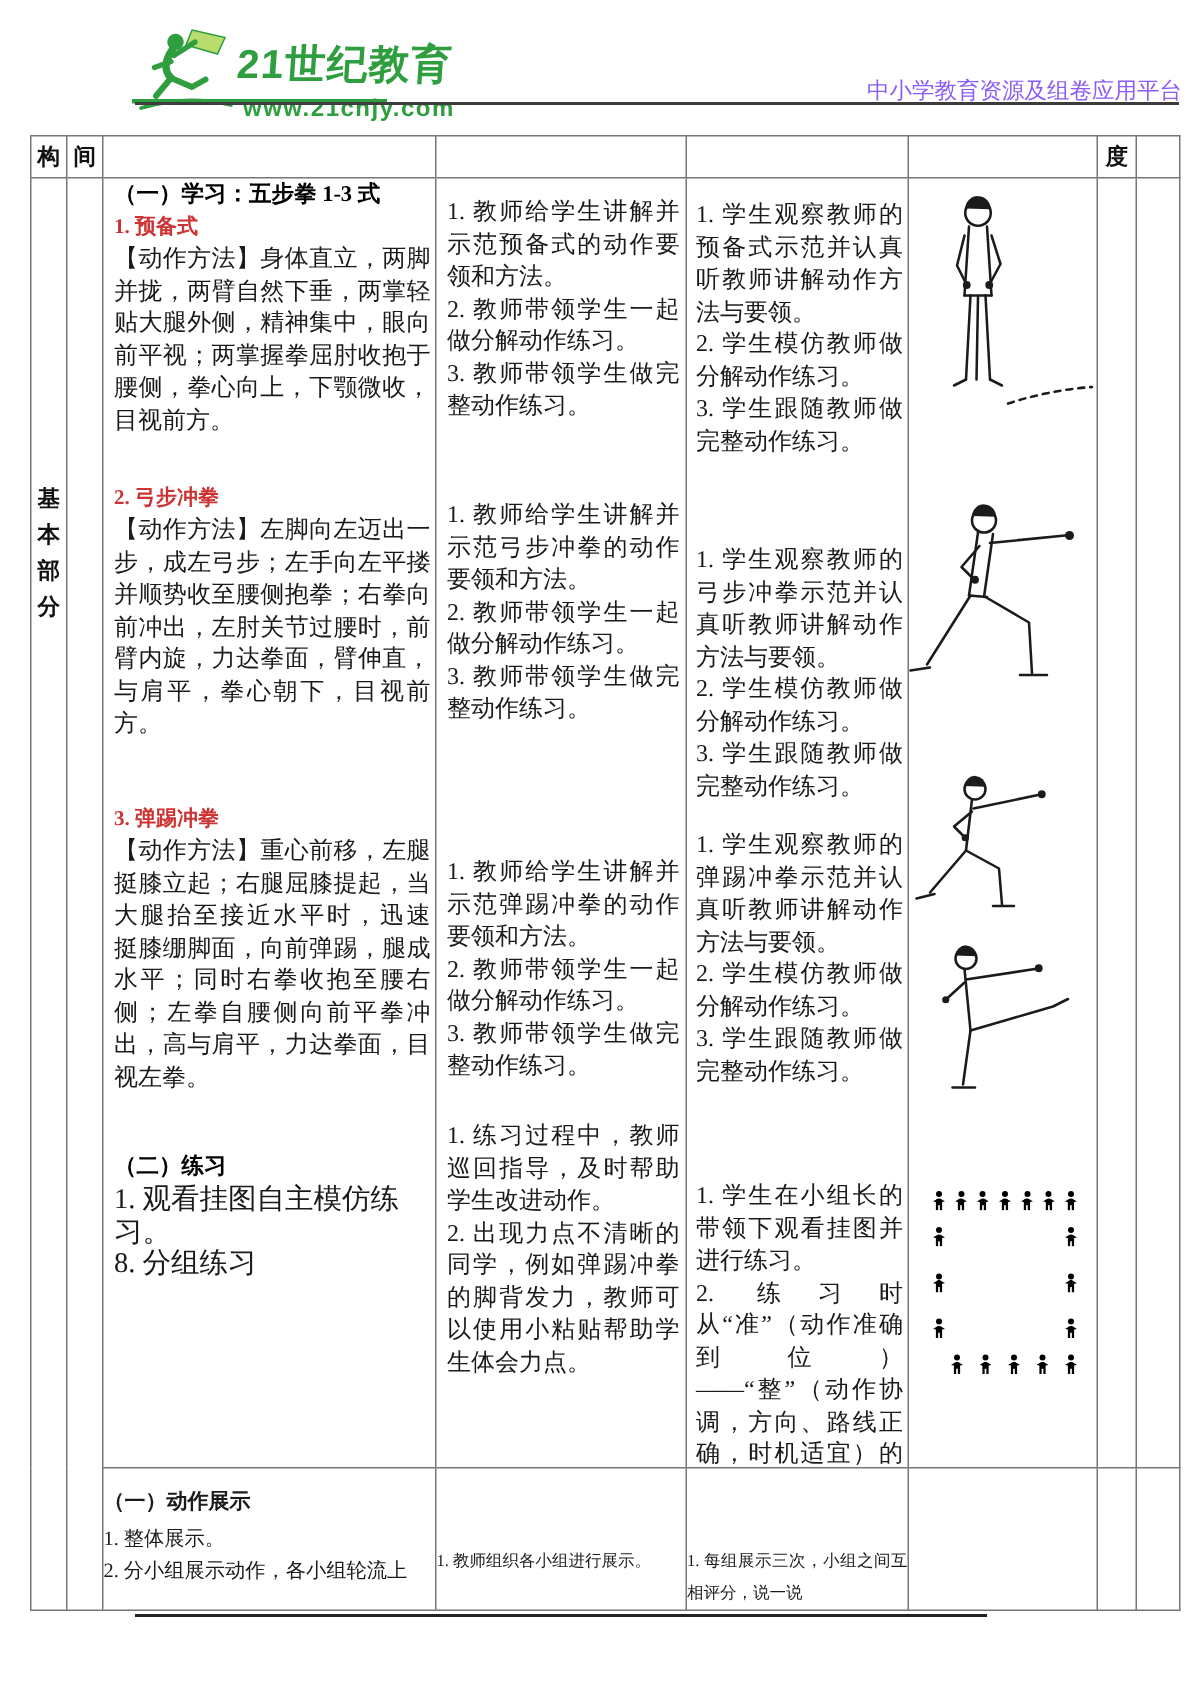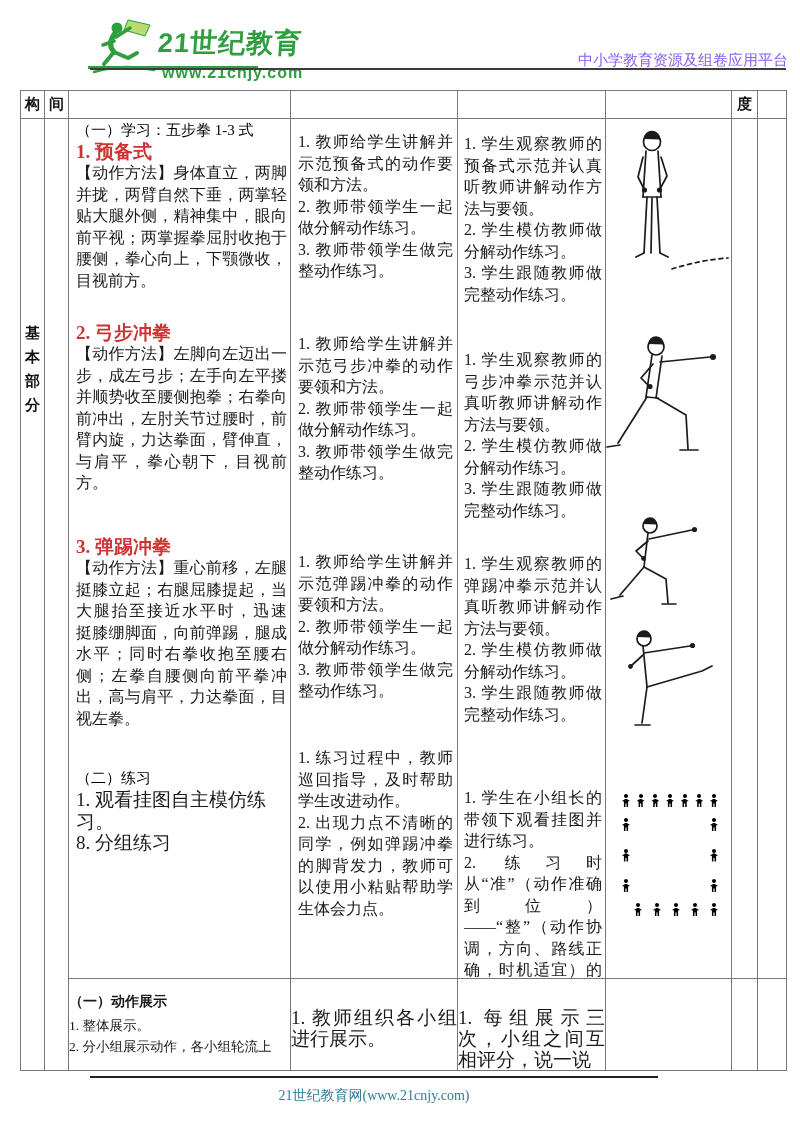--- a/index.html
+++ b/index.html
@@ -35,30 +35,30 @@
   tr.head-row th { height:28px; font-size:15px; font-weight:bold; text-align:center; vertical-align:middle; color:#111; }
   td.tall { height:860px; position:relative; }
   td.bottom { height:77px; position:relative; }
   .phase-cell { text-align:center; }
   .phase-label {
     padding-top:202px; width:100%; font-weight:bold; font-size:15px;
     line-height:24px; word-break:break-all; text-align:center; color:#111;
   }
   .sec { position:absolute; left:0; right:0; }
   .content-pad { padding-left:7px; padding-right:3px; }
-  .heading { font-weight:normal; font-size:15px; line-height:22px; color:#000; }
-  .red-title { color:#cc3333; font-weight:bold; font-size:19px; line-height:20px; margin-top:1px; }
+  .heading { font-weight:bold; font-size:15px; line-height:22px; color:#000; }
+  .red-title { color:#cc3333; font-weight:bold; font-size:14px; line-height:20px; margin-top:1px; }
   .body-text { font-size:16px; line-height:21.5px; text-align:justify; color:#1a1a1a; }
   .list-text { font-size:19px; line-height:21.5px; color:#1a1a1a; }
   td .sec p { margin:0; }
   .t-pad { padding-left:7px; padding-right:4px; }
   .s-pad { padding-left:6px; padding-right:3px; }
   .row2-heading { font-weight:bold; font-size:14px; line-height:22px; margin:12px 0 2px; }
   .row2-text { font-size:13.5px; line-height:21px; white-space:nowrap; }
-  .row2-para { font-size:19px; line-height:21px; text-align:justify; margin-top:28px; }
+  .row2-para { font-size:11px; line-height:21px; text-align:justify; margin-top:52px; }
 
   
   .fig { position:absolute; }
   .formation-box { position:absolute; left:16px; top:675px; width:96px; height:122px; }
   .form-top    { position:absolute; top:0; left:0; right:0; display:flex; justify-content:space-between; }
   .form-bottom { position:absolute; bottom:0; left:12px; right:0; display:flex; justify-content:space-between; }
   .form-left   { position:absolute; left:0;  top:24px; bottom:24px; display:flex; flex-direction:column; justify-content:space-between; }
   .form-right  { position:absolute; right:0; top:24px; bottom:24px; display:flex; flex-direction:column; justify-content:space-between; }
   .person { display:inline-block; width:8px; height:13px; position:relative; }
   .person::before { content:""; position:absolute; top:0; left:2px; width:4px; height:4px; border-radius:50%; background:#000; }
@@ -148,38 +148,38 @@
         <div class="sec t-pad" style="top:12px">
           <p class="body-text">1. 教师给学生讲解并示范预备式的动作要领和方法。</p>
           <p class="body-text">2. 教师带领学生一起做分解动作练习。</p>
           <p class="body-text">3. 教师带领学生做完整动作练习。</p>
         </div>
         <div class="sec t-pad" style="top:214px">
           <p class="body-text">1. 教师给学生讲解并示范弓步冲拳的动作要领和方法。</p>
           <p class="body-text">2. 教师带领学生一起做分解动作练习。</p>
           <p class="body-text">3. 教师带领学生做完整动作练习。</p>
         </div>
-        <div class="sec t-pad" style="top:432px">
+        <div class="sec t-pad" style="top:452px">
           <p class="body-text">1. 教师给学生讲解并示范弹踢冲拳的动作要领和方法。</p>
           <p class="body-text">2. 教师带领学生一起做分解动作练习。</p>
           <p class="body-text">3. 教师带领学生做完整动作练习。</p>
         </div>
         <div class="sec t-pad" style="top:628px">
           <p class="body-text">1. 练习过程中，教师巡回指导，及时帮助学生改进动作。</p>
           <p class="body-text">2. 出现力点不清晰的同学，例如弹踢冲拳的脚背发力，教师可以使用小粘贴帮助学生体会力点。</p>
         </div>
       </td>
 
       <td class="tall">
         <div class="sec s-pad" style="top:14px">
           <p class="body-text">1. 学生观察教师的预备式示范并认真听教师讲解动作方法与要领。</p>
           <p class="body-text">2. 学生模仿教师做分解动作练习。</p>
           <p class="body-text">3. 学生跟随教师做完整动作练习。</p>
         </div>
-        <div class="sec s-pad" style="top:230px">
+        <div class="sec s-pad" style="top:244px">
           <p class="body-text">1. 学生观察教师的弓步冲拳示范并认真听教师讲解动作方法与要领。</p>
           <p class="body-text">2. 学生模仿教师做分解动作练习。</p>
           <p class="body-text">3. 学生跟随教师做完整动作练习。</p>
         </div>
         <div class="sec s-pad" style="top:434px">
           <p class="body-text">1. 学生观察教师的弹踢冲拳示范并认真听教师讲解动作方法与要领。</p>
           <p class="body-text">2. 学生模仿教师做分解动作练习。</p>
           <p class="body-text">3. 学生跟随教师做完整动作练习。</p>
         </div>
         <div class="sec s-pad" style="top:668px">
@@ -293,14 +293,13 @@
         <p class="row2-para">1. 每组展示三次，小组之间互相评分，说一说</p>
       </td>
       <td class="bottom"></td>
       <td class="bottom"></td>
       <td class="bottom"></td>
     </tr>
   </tbody>
     </table>
 
   <div class="footer-rule"></div>
-  <div class="footer-text">21世纪教育网(www.21cnjy.com)</div>
 </div>
 
 </body></html>

